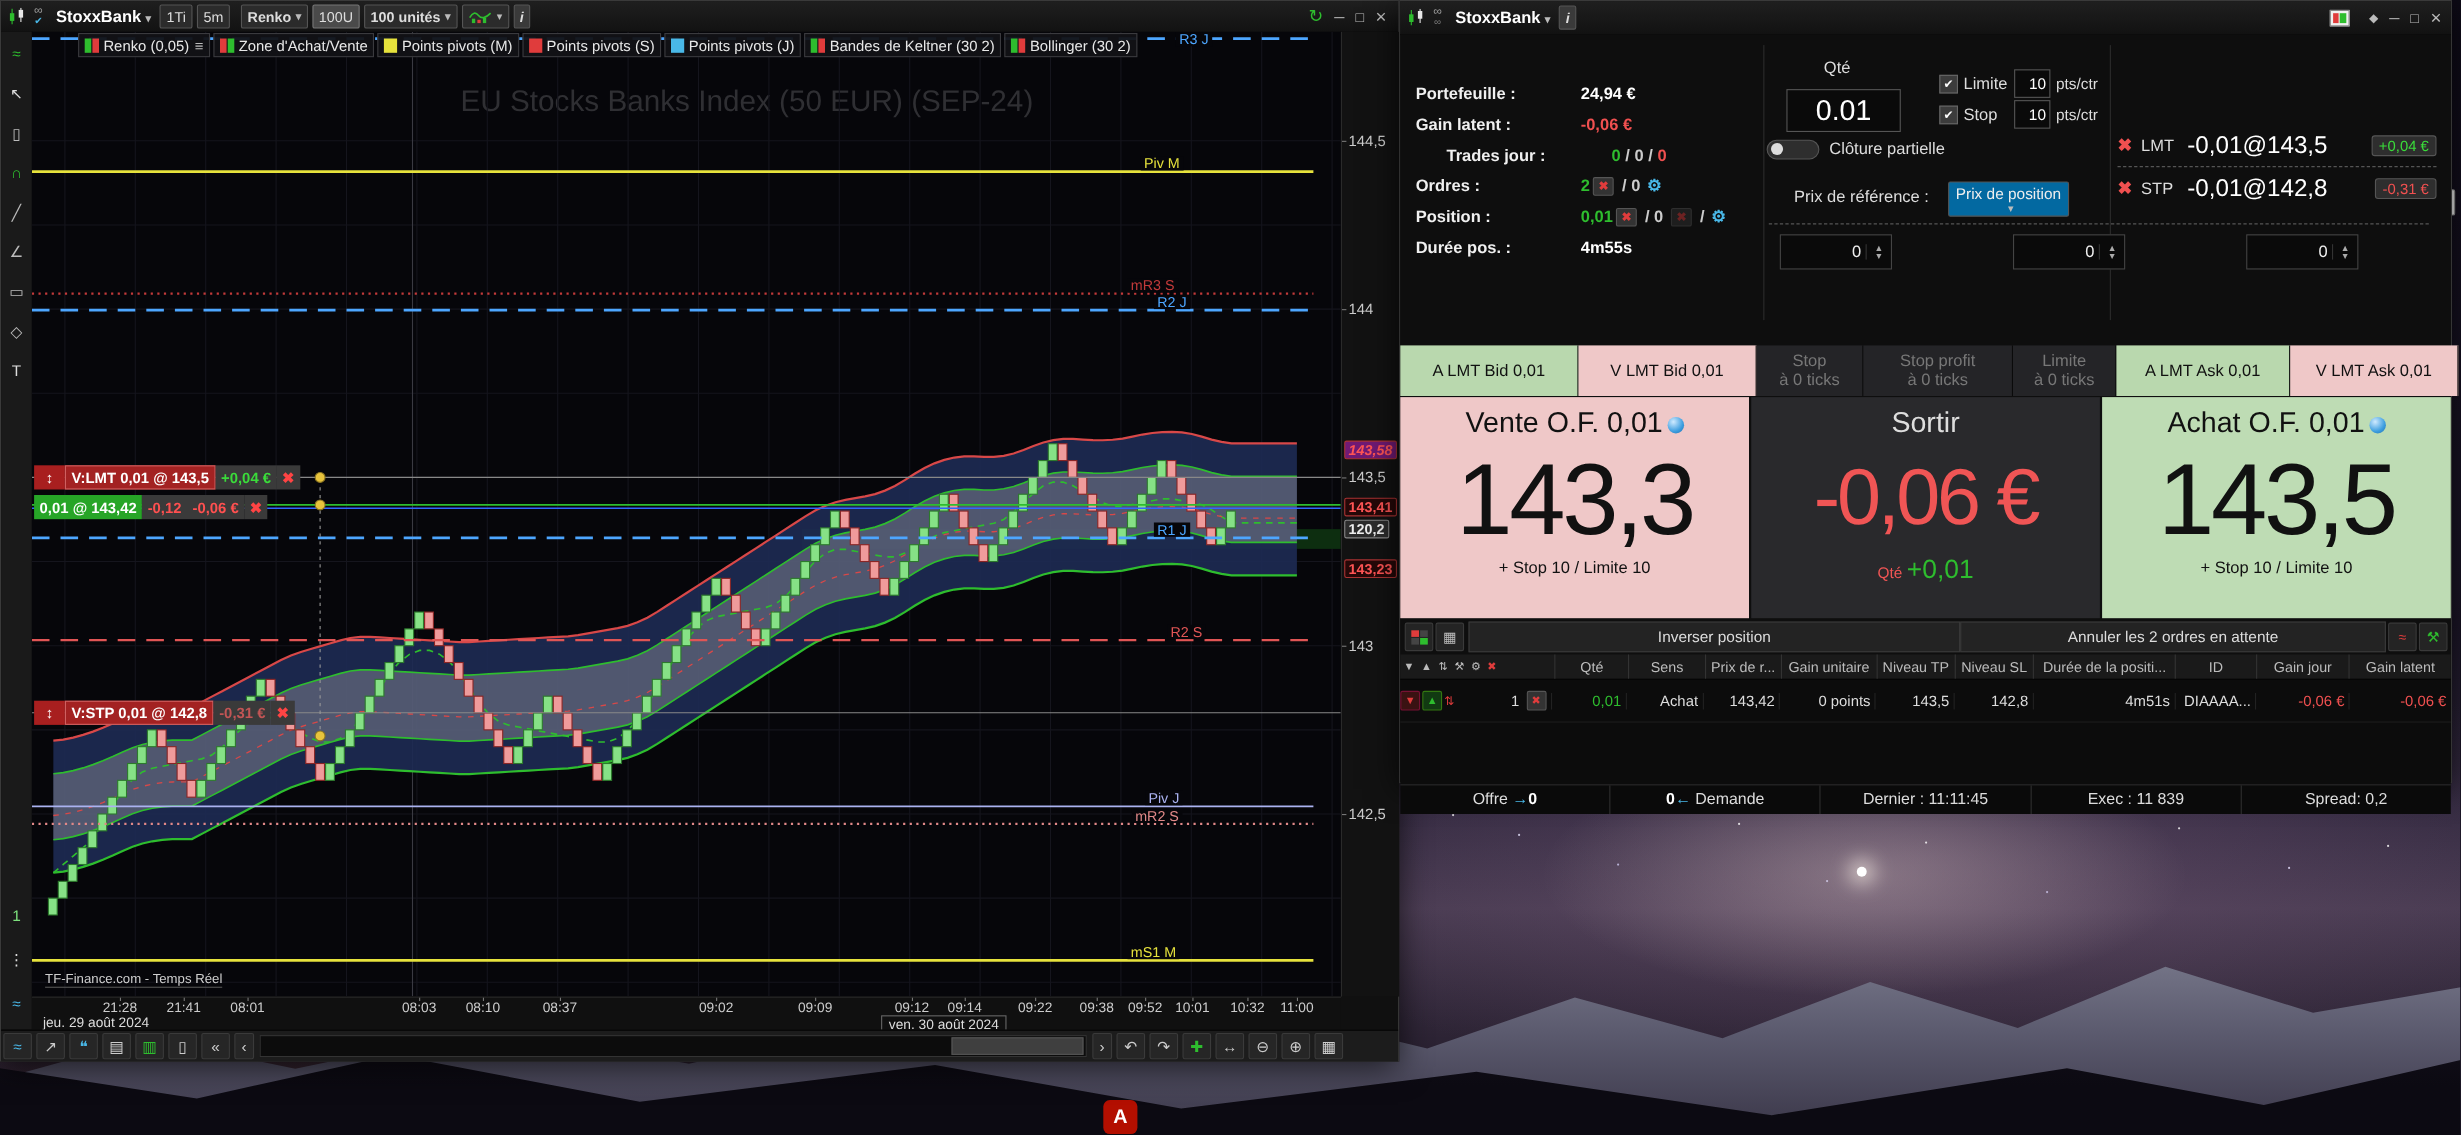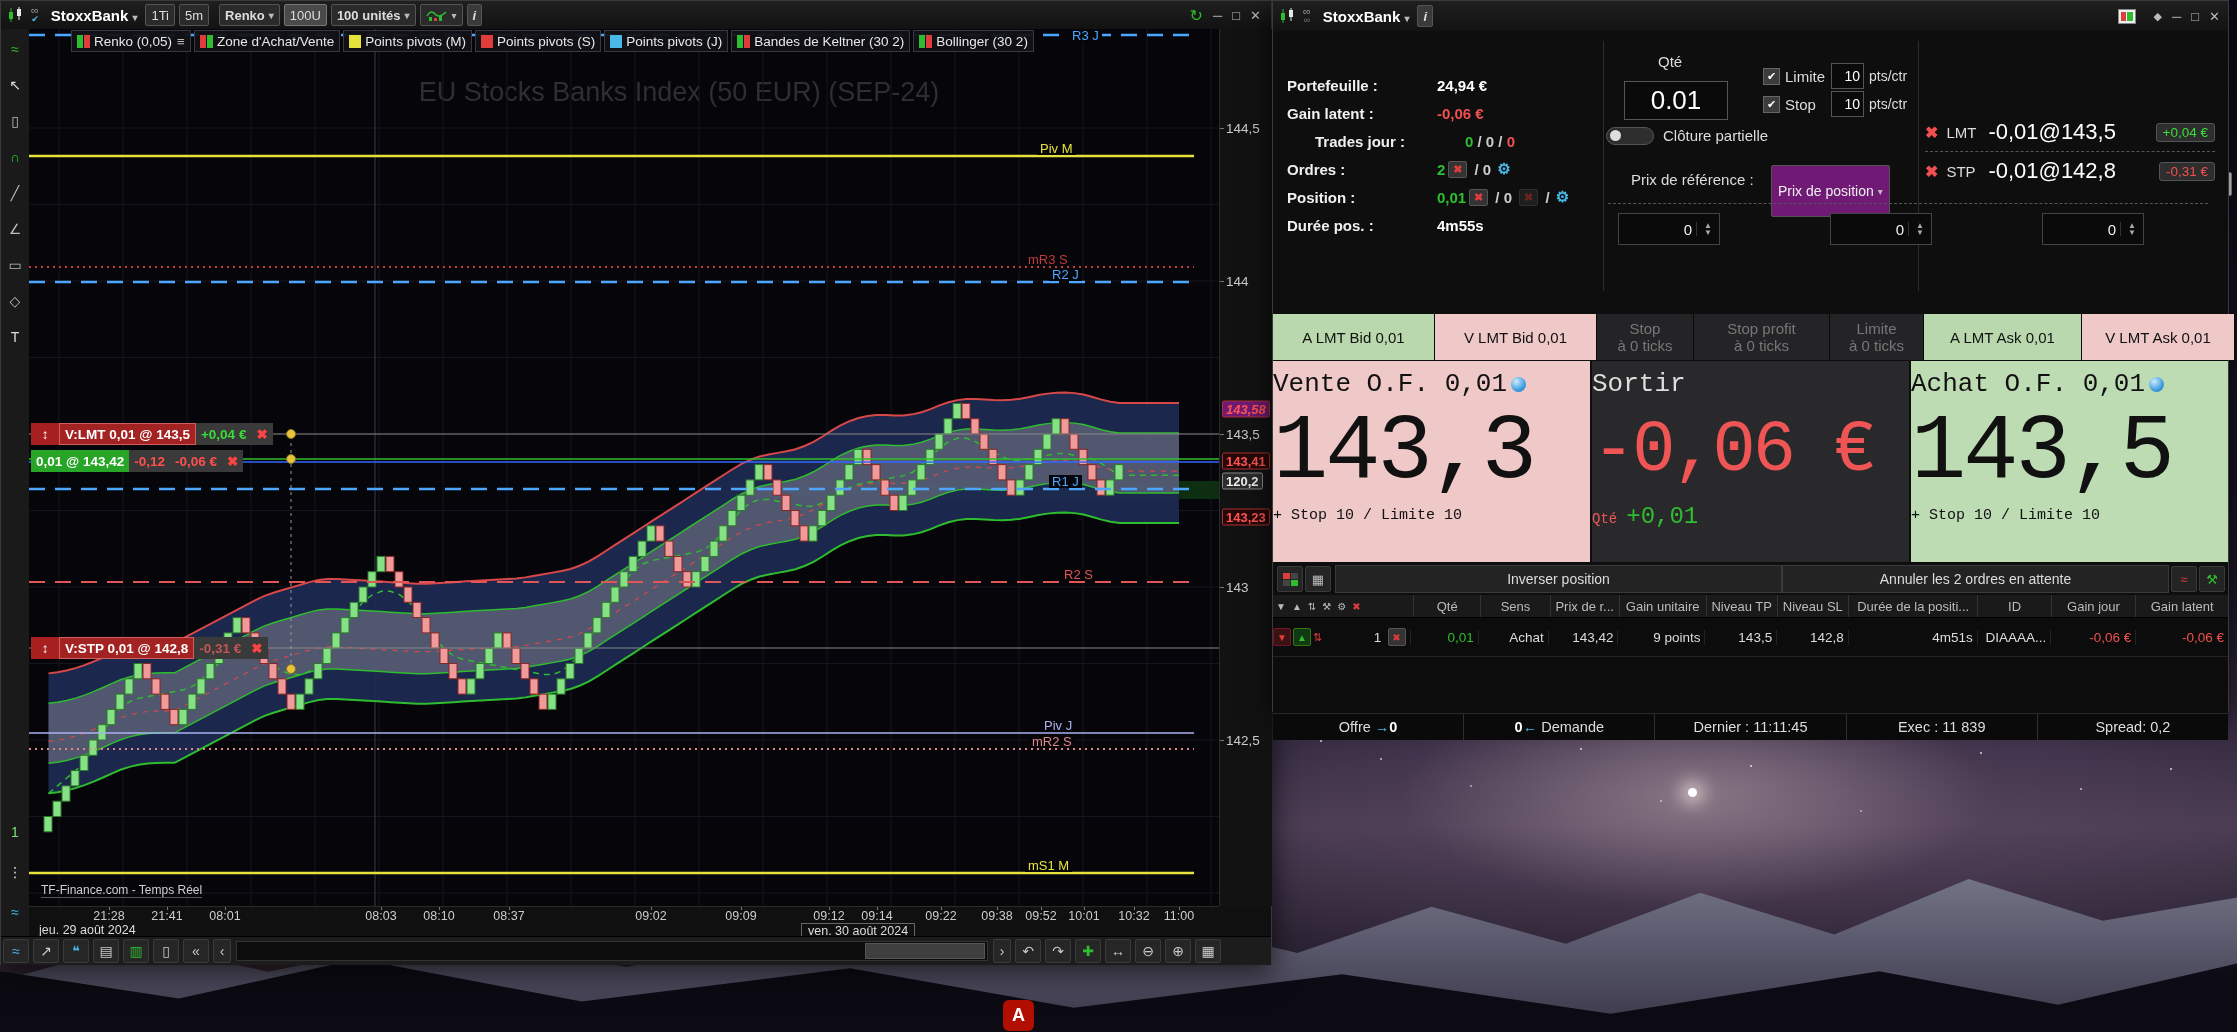--- a/index.html
+++ b/index.html
@@ -58,37 +58,37 @@
   
   #panel-body{position:absolute;left:0;top:30px;right:0;bottom:0;background:#0e0e0e;}
   .acct-label{color:#f0f0f0;font-weight:bold;font-size:15px;}
   .vline{position:absolute;width:1px;background:#2c2c2c;}
   .chk{display:inline-flex;align-items:center;justify-content:center;width:15px;height:15px;background:#3c3c3c;border:1px solid #666;color:#fff;font-size:11px;margin-right:5px;}
   .numbox{background:#0a0a0a;border:1px solid #555;color:#fff;text-align:right;font-size:14px;}
   .spin{position:absolute;width:100px;height:30px;background:#0a0a0a;border:1px solid #444;display:flex;align-items:center;}
   .spin .v{flex:1;text-align:right;color:#eee;font-size:15px;padding-right:4px;}
   .spin .arr{width:22px;display:flex;flex-direction:column;align-items:center;color:#aaa;font-size:8px;line-height:7px;border-left:1px solid #333;}
   .obtn{height:46px;display:flex;flex-direction:column;align-items:center;justify-content:center;font-size:15px;color:#111;border-right:1px solid #0a0a0a;text-align:center;line-height:17px;}
-  .bigbtn{position:absolute;top:330px;height:201px;text-align:left;font-family:Liberation Mono, monospace;}
+  .bigbtn{position:absolute;top:330px;height:201px;text-align:center;}
   .bigbtn .t{font-size:26px;padding-top:8px;}
   .bigbtn .p{font-size:92px;letter-spacing:-3px;line-height:108px;}
   .bigbtn .s{font-size:15px;}
   .bubble{display:inline-block;width:15px;height:15px;border-radius:50%;background:radial-gradient(circle at 35% 30%,#cfeaff,#3f9fe0 60%,#1d6fb0);vertical-align:middle;margin-left:4px;}
   .actbtn{position:absolute;top:534px;height:26px;background:#232323;border:1px solid #3a3a3a;color:#ddd;font-size:14px;display:flex;align-items:center;justify-content:center;}
   .icon-box{display:inline-flex;align-items:center;justify-content:center;width:24px;height:24px;background:#242424;border:1px solid #3a3a3a;border-radius:2px;font-size:13px;}
   .th{color:#bbb;font-size:13px;white-space:nowrap;overflow:hidden;border-left:1px solid #333;padding:0 3px;display:flex;align-items:center;}
   .td{color:#ddd;font-size:13.5px;white-space:nowrap;overflow:hidden;padding:0 4px;display:flex;align-items:center;justify-content:flex-end;border-left:1px solid #222;}
   .mini{display:inline-flex;align-items:center;justify-content:center;width:16px;height:16px;border-radius:2px;font-size:10px;margin right:2px;margin-right:2px;}
   #status-bar{position:absolute;left:0;top:682px;width:955px;height:26px;background:#0a0a0a;border-top:1px solid #2a2a2a;display:flex;}
   .st-cell{flex:1;display:flex;align-items:center;justify-content:center;color:#ddd;font-size:14.5px;border-right:1px solid #2e2e2e;white-space:nowrap;}
   .cyan{color:#49b8e8;font-weight:bold;}
   .toggle{position:absolute;width:46px;height:16px;border-radius:9px;background:#2e2e2e;border:1px solid #555;}
   .toggle .knob{position:absolute;left:3px;top:2px;width:11px;height:11px;border-radius:50%;background:#ddd;}
   select,input{font-family:"Liberation Sans",sans-serif;}
-  .panel-sel{background:#701a75;border:1px solid #555;color:#eee;font-size:14px;height:26px;padding:12px 6px;display:inline-flex;align-items:center;border-radius:2px;}
+  .panel-sel{background:#0369a1;border:1px solid #555;color:#eee;font-size:14px;height:26px;padding:2px 6px;display:inline-flex;align-items:center;border-radius:2px;flex-direction:column;}
 </style>
 </head>
 <body>
 
 <div id="screen">
   <div id="wallpaper">
     <div id="stars"></div>
     <div id="moon"></div>
     <div class="mtn" id="mtn-back"></div>
     <div class="mtn" id="mtn-front"></div>
@@ -679,21 +679,21 @@
               <span class="mini" style="background: rgb(18, 58, 18); border: 1px solid rgb(51, 119, 17); color: rgb(46, 189, 46);">▲</span>
               <span style="color: rgb(224, 60, 60); font-size: 11px;">⇅</span>
               <span style="color: rgb(221, 221, 221); font-size: 13.5px; margin-left: auto; padding-right: 4px;">1</span>
             </div>
             <div style="width: 26px; display: flex; justify-content: center;">
               <span class="mini" style="background: rgb(51, 51, 51); border: 1px solid rgb(85, 85, 85); color: rgb(224, 60, 60);">✖</span>
             </div>
             <div class="td" style="width: 62px; color: rgb(46, 189, 46);">0,01</div>
             <div class="td" style="width: 64px; color: rgb(221, 221, 221);">Achat</div>
             <div class="td" style="width: 64px; color: rgb(221, 221, 221);">143,42</div>
-            <div class="td" style="width: 82px; color: rgb(221, 221, 221);">9 points</div>
+            <div class="td" style="width: 82px; color: rgb(221, 221, 221);">0 points</div>
             <div class="td" style="width: 66px; color: rgb(221, 221, 221);">143,5</div>
             <div class="td" style="width: 66px; color: rgb(221, 221, 221);">142,8</div>
             <div class="td" style="width: 126px; color: rgb(221, 221, 221);">4m51s</div>
             <div class="td" style="width: 68px; color: rgb(221, 221, 221);">DIAAAA...</div>
             <div class="td" style="width: 80px; color: rgb(240, 80, 80);">-0,06 €</div>
             <div class="td" style="width: 88px; color: rgb(240, 80, 80);">-0,06 €</div>
           </div>
           <div style="height: 56px; background: rgb(12, 12, 12);"></div>
         </div>
 

